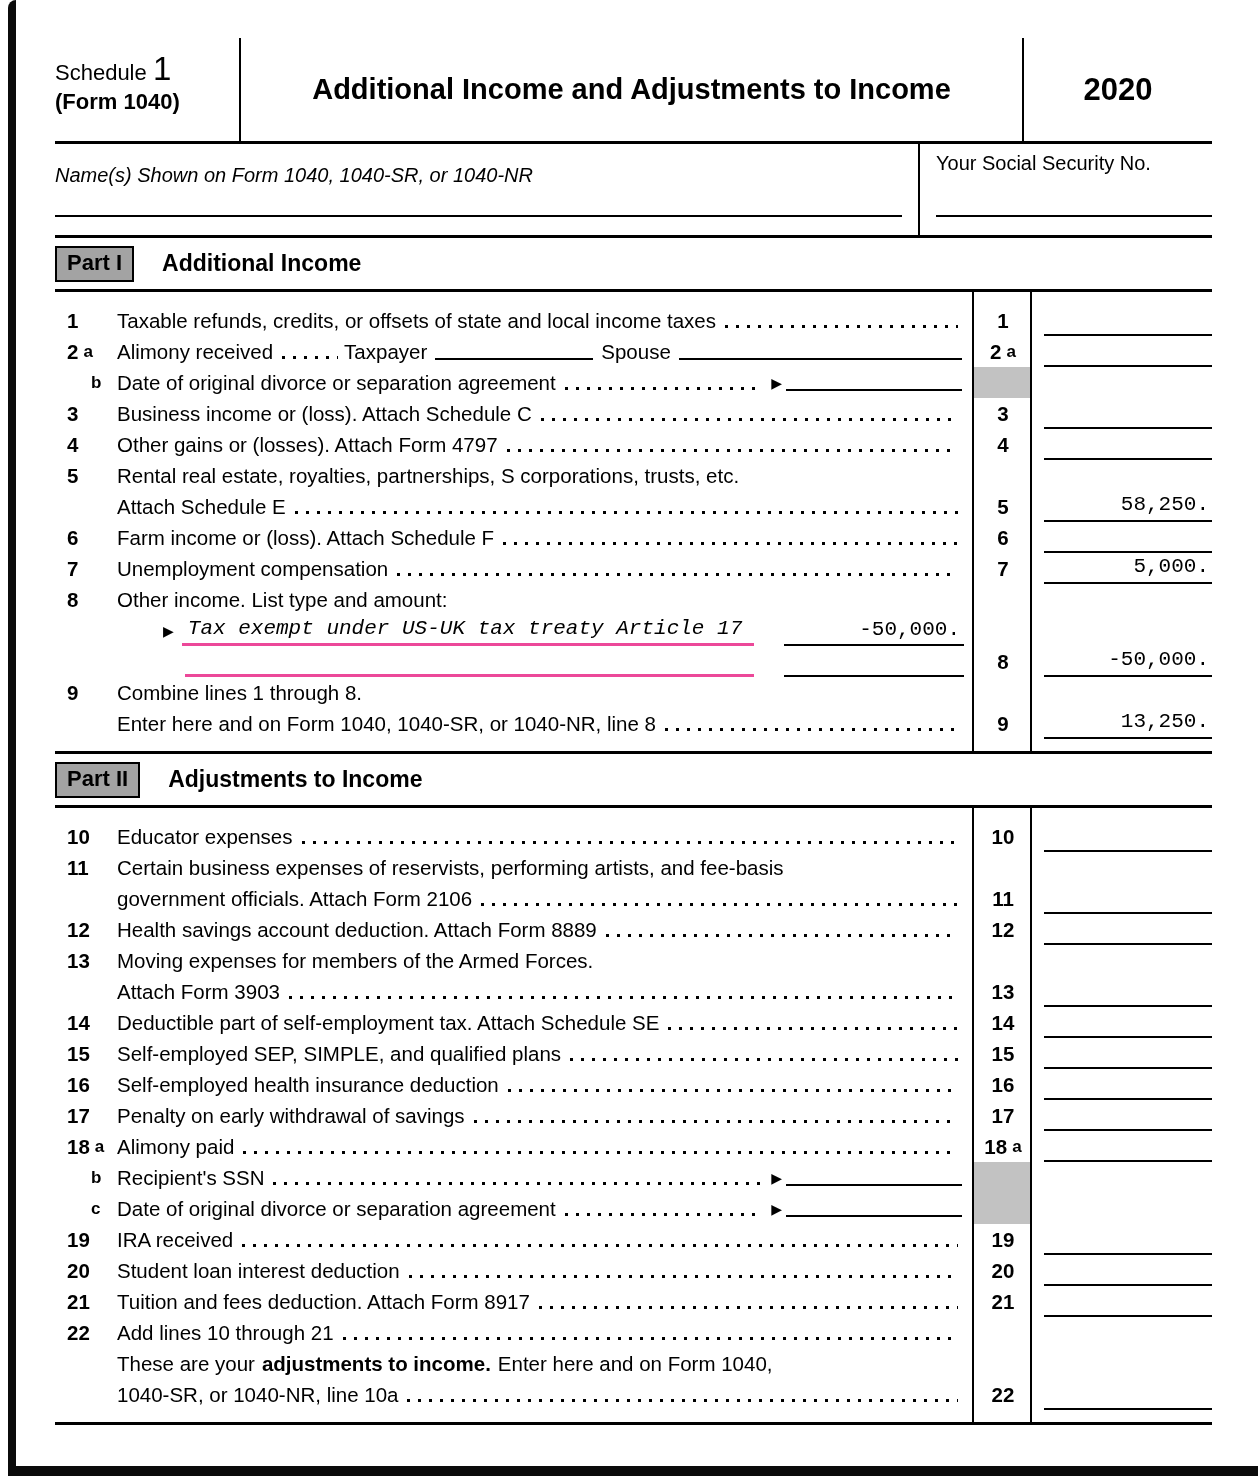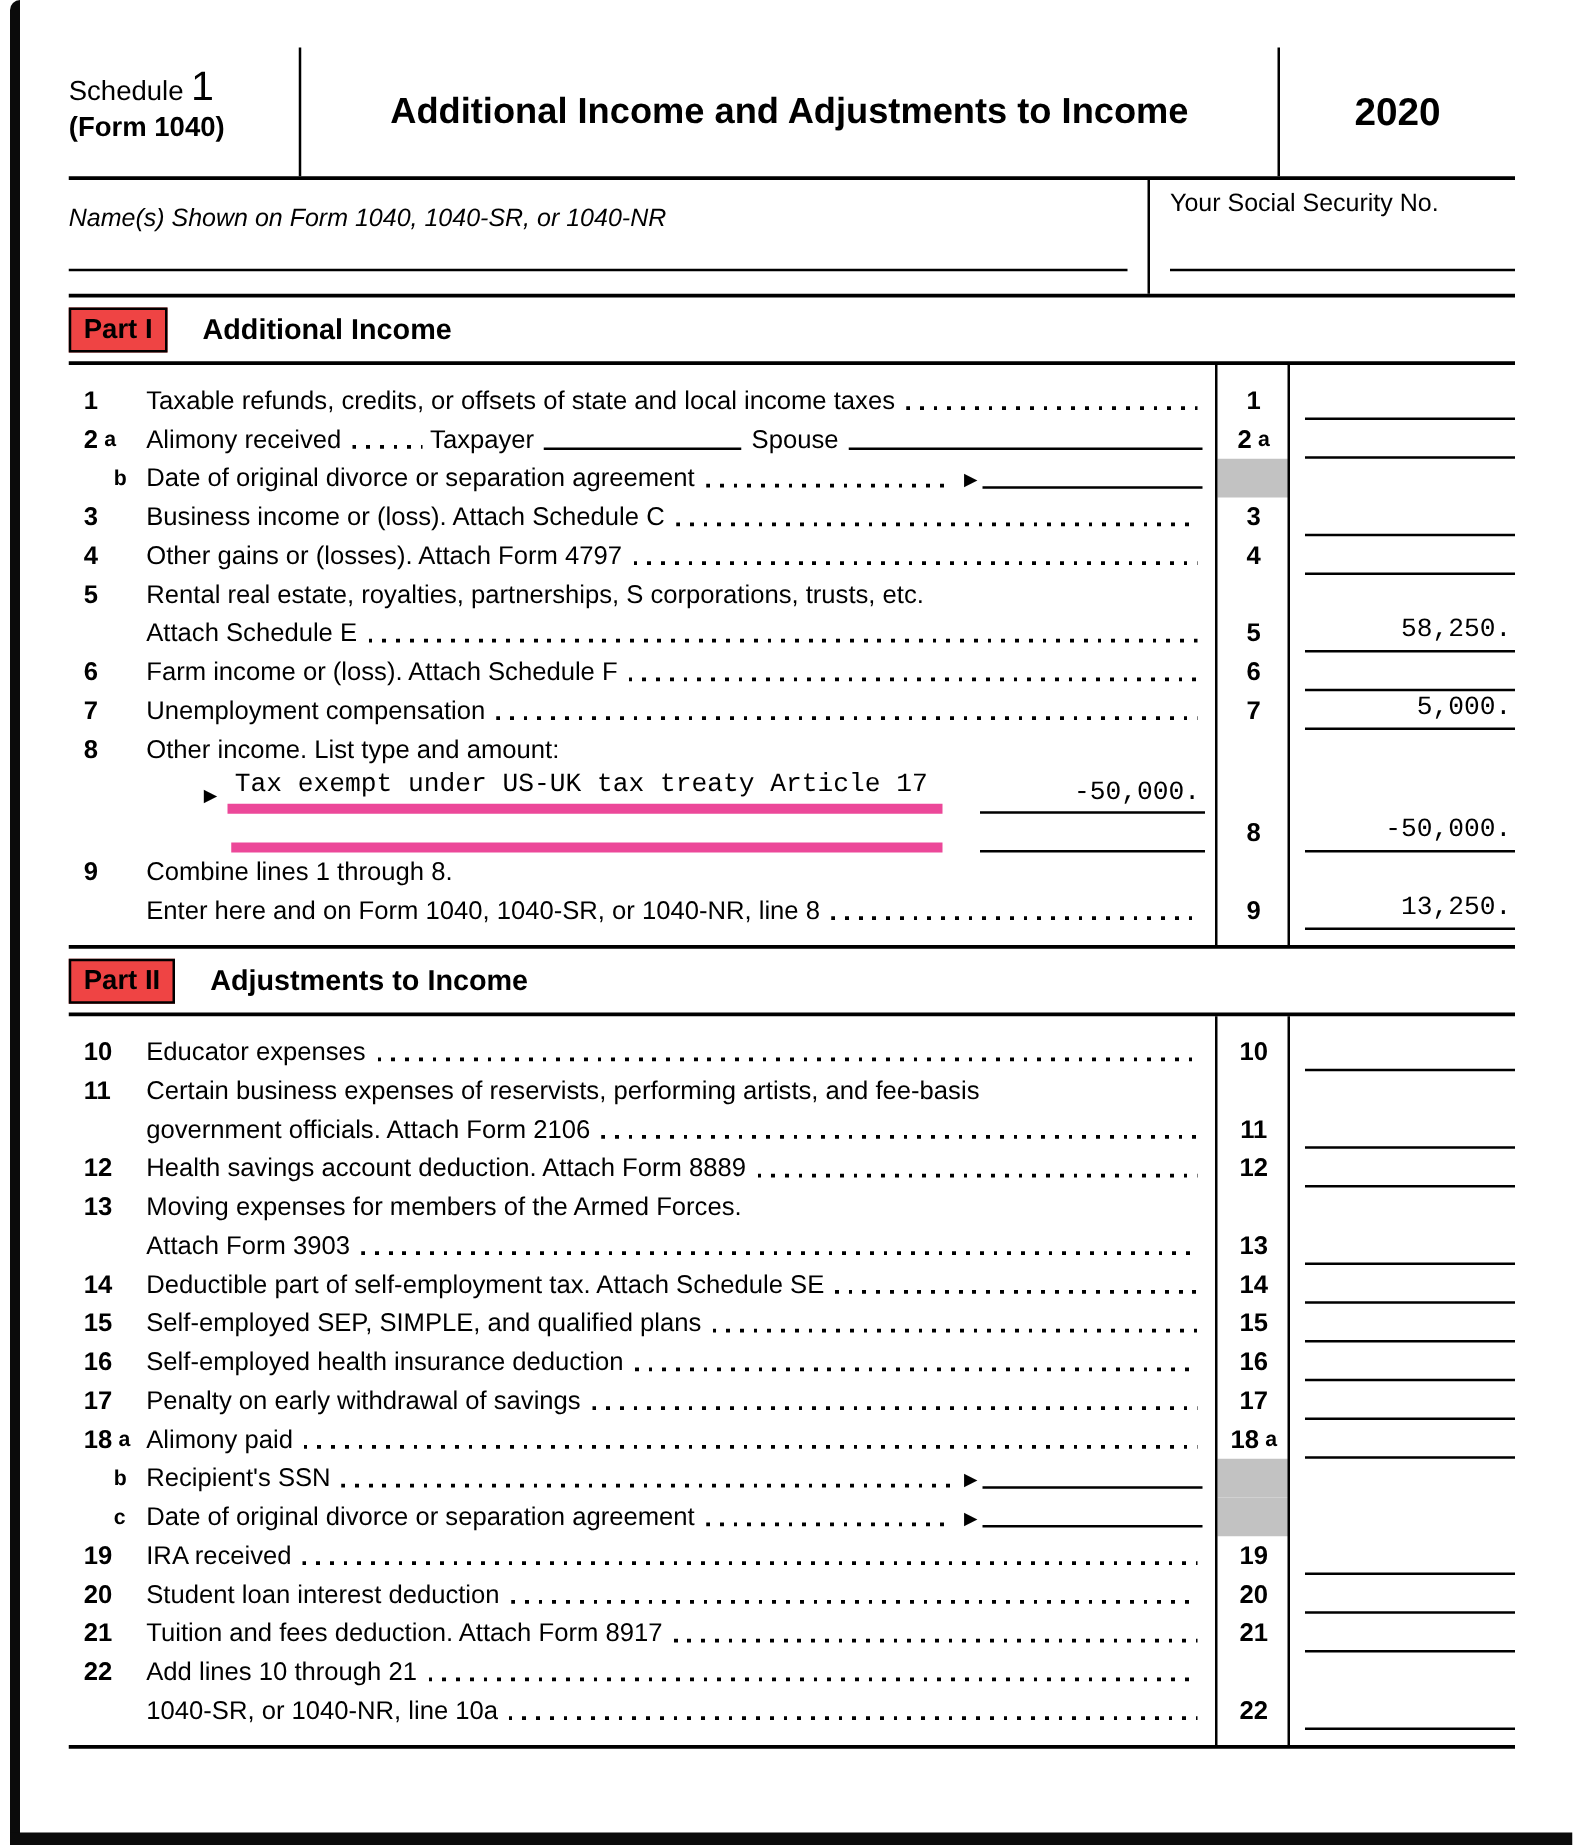--- a/index.html
+++ b/index.html
@@ -25,21 +25,21 @@
   .name-row { display: flex; height: 94px; border-bottom: 3px solid #000; }
   .n-left { flex: 1; border-right: 2px solid #000; position: relative; padding: 20px 30px 0 0; font-size: 20px; font-style: italic; }
   .n-right { width: 292px; position: relative; padding: 8px 0 0 16px; font-size: 20px; }
   .n-line { position: absolute; bottom: 18px; height: 30px; border-bottom: 2px solid #000;
             font-family: "Liberation Mono", "DejaVu Sans Mono", monospace; font-size: 21px; line-height: 30px; }
   .n-left .n-line { left: 0; right: 16px; }
   .n-right .n-line { left: 16px; right: 0; }
 
   
   .part-head { display: flex; align-items: center; height: 54px; border-bottom: 3px solid #000; }
-  .badge { border: 2.5px solid #000; background: #ef4444; font-size: 22px; font-weight: bold; padding: 2px 10px 4px; }
+  .badge { border: 2.5px solid #000; background: #a3a3a3; font-size: 22px; font-weight: bold; padding: 2px 10px 4px; }
   .part-title { font-size: 23px; font-weight: bold; margin-left: 28px; }
 
   
   .table { position: relative; padding: 13px 0 12px; border-bottom: 3px solid #000; }
   .vr { position: absolute; top: 0; bottom: 0; width: 2px; background: #000; }
   .vr.one { right: 238px; }
   .vr.two { right: 180px; }
 
   .row { display: flex; align-items: stretch; min-height: 31px; font-size: 20.5px; }
   .c-num { flex: 0 0 62px; display: flex; align-items: flex-end; font-weight: bold; padding-left: 12px; line-height: 30px; }
@@ -59,22 +59,22 @@
   .blank.date { flex: 0 0 176px; margin: 0 2px 7px 4px; }
   .arrow { font-size: 14px; line-height: 20px; align-self: flex-end; margin: 0 0 5px 4px; }
   .arrow.ind { margin-left: 46px; }
   .c-ref { flex: 0 0 58px; display: flex; align-items: flex-end; justify-content: center; font-weight: bold; line-height: 30px; }
   .c-ref.gray { background: #c2c2c2; }
   .c-amt { flex: 0 0 180px; display: flex; }
   .entry { flex: 1; margin-left: 12px; border-bottom: 2px solid #000; min-height: 28px; line-height: 28px;
            font-family: "Liberation Mono", "DejaVu Sans Mono", monospace; font-size: 21px; text-align: right;
            padding-right: 3px; white-space: nowrap; }
   .mono { font-family: "Liberation Mono", "DejaVu Sans Mono", monospace; font-size: 21px; }
-  .fill-line { flex: 1 1 auto; min-width: 0; border-bottom: 8px solid #ec4899; align-self: flex-end;
-               min-height: 28px; line-height: 28px; white-space: nowrap; padding-left: 6px; margin-left: 8px; }
+  .fill-line { flex: 1 1 auto; min-width: 0; border-bottom: 3px solid #ec4899; align-self: flex-end;
+               min-height: 28px; line-height: 28px; white-space: nowrap; padding-left: 6px; margin-left: 8px; font-style: italic; }
   .fill-line.ind2 { margin-left: 68px; }
   .amt-inline { flex: 0 0 180px; border-bottom: 2px solid #000; align-self: flex-end; margin-left: 30px;
                 min-height: 28px; line-height: 28px; text-align: right; padding-right: 4px; white-space: nowrap; }
 </style>
 </head>
 <body>
 
 <div class="page">
   <div class="edge-left"></div>
   <div class="edge-bottom"></div>
@@ -566,20 +566,30 @@
         <div class="c-text">
           <span class="t">Add lines 10 through 21</span>
           <span class="dots"></span>
         </div>
         <div class="c-ref"></div>
         <div class="c-amt"></div>
       </div>
       <div class="row">
         <div class="c-num"></div>
         <div class="c-text">
+          <span class="t">These are your</span>
+          <span class="t bold gap7">adjustments to income.</span>
+          <span class="t">Enter here and on Form 1040,</span>
+        </div>
+        <div class="c-ref"></div>
+        <div class="c-amt"></div>
+      </div>
+      <div class="row">
+        <div class="c-num"></div>
+        <div class="c-text">
           <span class="t">1040-SR, or 1040-NR, line 10a</span>
           <span class="dots"></span>
         </div>
         <div class="c-ref">
             <span>22</span>
           </div>
         <div class="c-amt">
             <span class="entry"></span>
           </div>
       </div>

